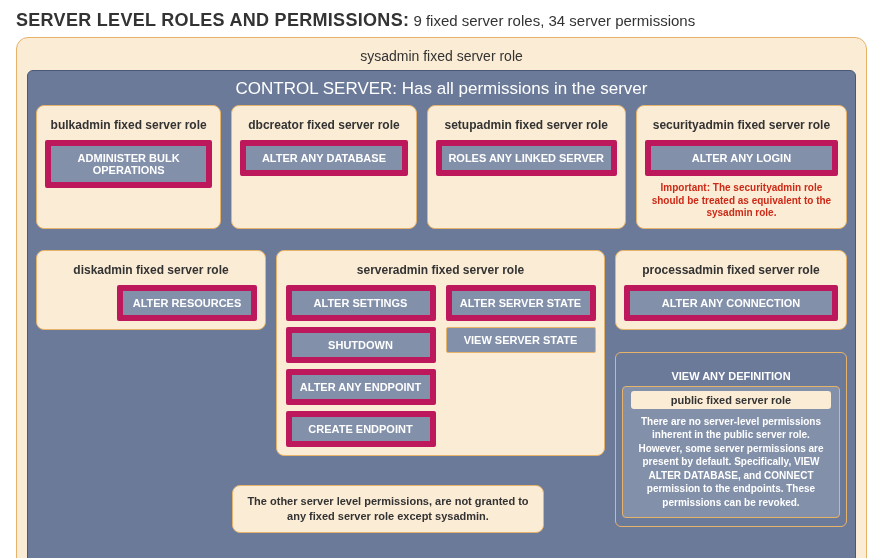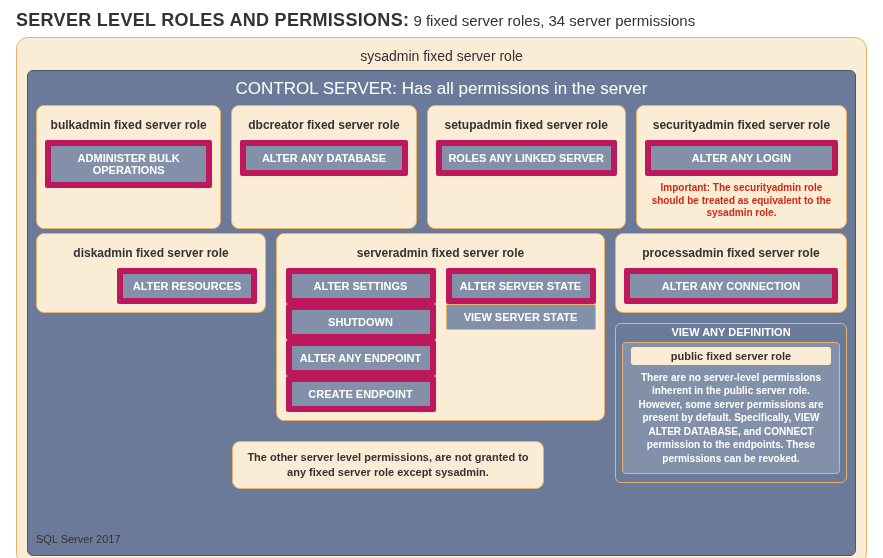--- a/index.html
+++ b/index.html
@@ -33,21 +33,21 @@
     padding: 6px 8px 10px 8px;
     position: relative;
   }
   .control-title {
     text-align: center;
     color: #fff;
     font-size: 17px;
     padding: 2px 0 6px 0;
   }
   .row { display: flex; gap: 10px; }
-  .row + .row { margin-top: 4px; }
+  .row + .row { margin-top: 21px; }
   .role-box {
     background: #fbecd5;
     border: 1.5px solid #e7b36a;
     border-radius: 8px;
     padding: 11px 8px 8px 8px;
     display: flex;
     flex-direction: column;
     gap: 6px;
   }
   .role-box-title {
@@ -90,21 +90,21 @@
     font-weight: 700;
     color: #333;
     text-align: center;
     padding: 8px 14px;
     line-height: 1.35;
   }
   .view-def-panel {
     background: #6b7a99;
     border: 1.5px solid #e7b36a;
     border-radius: 6px;
-    padding: 0 6px 8px 6px;
+    padding: 15px 6px 8px 6px;
   }
   .view-def-title {
     color: #fff;
     font-size: 11px;
     font-weight: 700;
     text-align: center;
     padding: 2px 0 4px 0;
   }
   .public-box {
     background: #8290aa;
@@ -128,21 +128,21 @@
     font-weight: 700;
     text-align: center;
     line-height: 1.35;
   }
   .footer-label {
     color: #333;
     font-size: 11px;
     padding-top: 4px;
   }
   .sa-cols { display: flex; gap: 10px; }
-  .sa-col { display: flex; flex-direction: column; width: 150px; }
+  .sa-col { display: flex; flex-direction: column; gap: 6px; width: 150px; }
   .centered { align-items: center; }
 </style>
 </head>
 <body>
 
 <div class="title-row">
   <span class="title-strong">SERVER LEVEL ROLES AND PERMISSIONS:</span><span class="title-rest"> 9 fixed server roles, 34 server permissions</span>
 </div>
 
 <div class="outer">
@@ -193,21 +193,21 @@
             <div class="perm">ALTER ANY ENDPOINT</div>
             <div class="perm">CREATE ENDPOINT</div>
           </div>
           <div class="sa-col">
             <div class="perm">ALTER SERVER STATE</div>
             <div class="perm hl">VIEW SERVER STATE</div>
           </div>
         </div>
       </div>
 
-      <div style="width:232px; display:flex; flex-direction:column; gap:10px;">
+      <div style="width:232px; display:flex; flex-direction:column; gap:22px;">
         <div class="role-box" style="width:232px;">
           <div class="role-box-title">processadmin fixed server role</div>
           <div class="perm">ALTER ANY CONNECTION</div>
         </div>
 
         <div class="view-def-panel" style="width:232px;">
           <div class="view-def-title">VIEW ANY DEFINITION</div>
           <div class="public-box">
             <div class="public-title">public fixed server role</div>
             <div class="public-body">There are no server-level permissions inherent in the public server role. However, some server permissions are present by default. Specifically, VIEW ALTER DATABASE, and CONNECT permission to the endpoints. These permissions can be revoked.</div>

